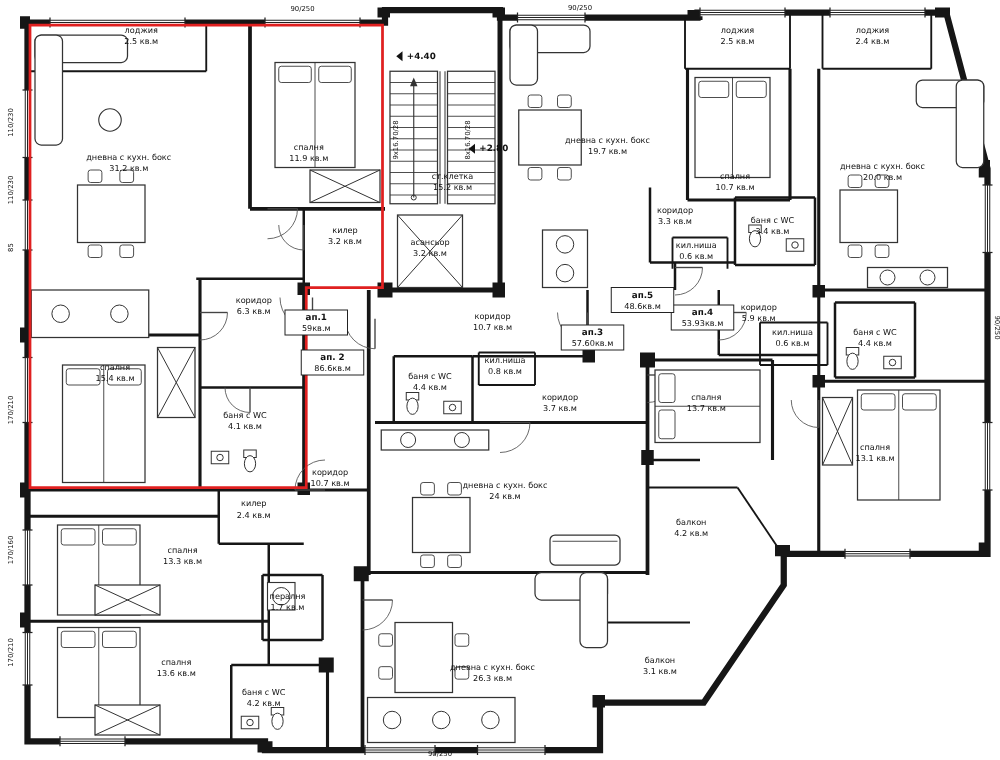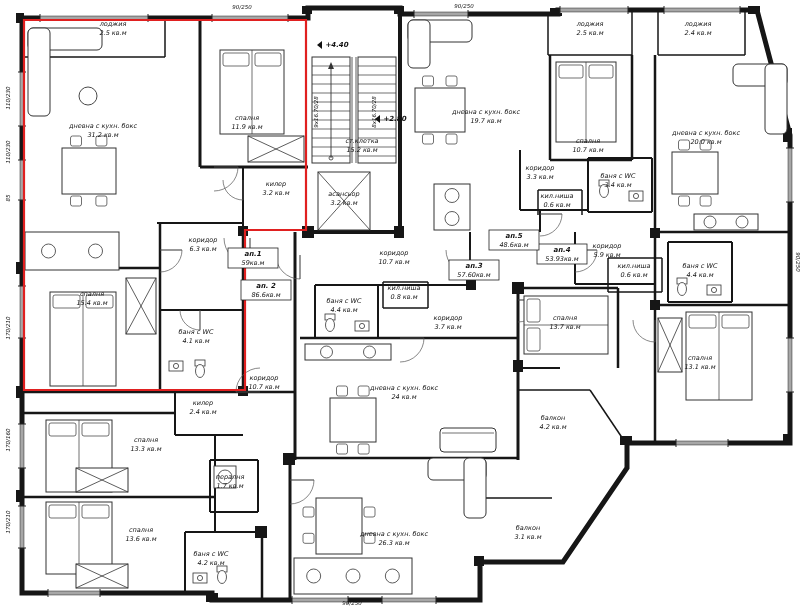--- a/index.html
+++ b/index.html
@@ -1,17 +1,17 @@
 <!DOCTYPE html>
 <html><head>
 <meta charset="utf-8">
 <style>
   html,body{margin:0;padding:0;background:#ffffff;}
   body{width:800px;height:608px;overflow:hidden;font-family:"DejaVu Sans",sans-serif;}
-  .canvas{position:relative;width:695px;height:608px;background:#ffffff;font-style:italic;}
+  .canvas{position:relative;width:695px;height:608px;background:#ffffff;}
   svg{position:absolute;left:0;top:0;}
   text{font-family:"DejaVu Sans",sans-serif;fill:#111;}
 </style>
 </head>
 <body>
 
 <div class="canvas">
   <svg id="plan-svg" width="800" height="608" viewBox="0 0 800 608">
       <path d="M22,18 L308,18 L308,8 L400,8 L400,14 L558,14 L558,10 L757,10 L790,135 L790,443 L627,443 L627,468 L563,562 L480,562 L480,600 L212,600 L212,593 L22,593 Z" fill="none" stroke="#161616" stroke-width="5" stroke-linejoin="miter"></path>
       <line x1="165" y1="18" x2="165" y2="57" stroke="#161616" stroke-width="1.5"></line>

